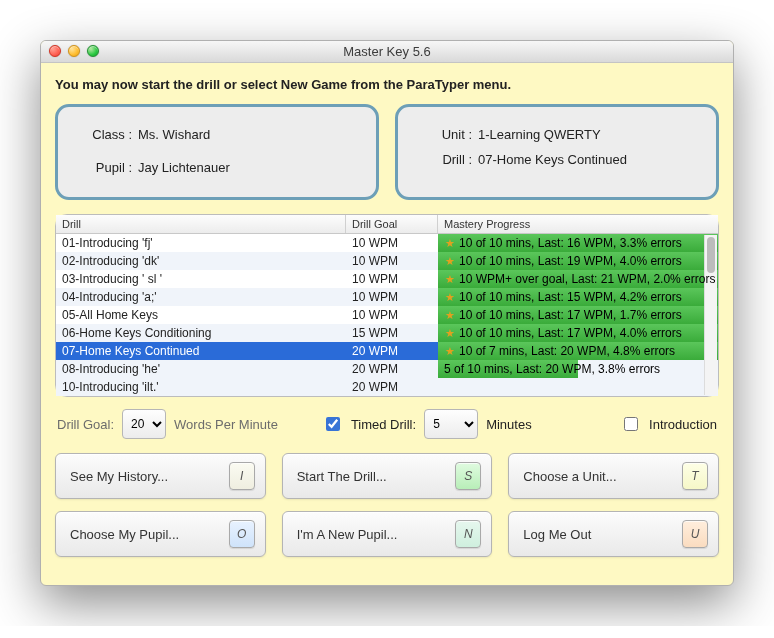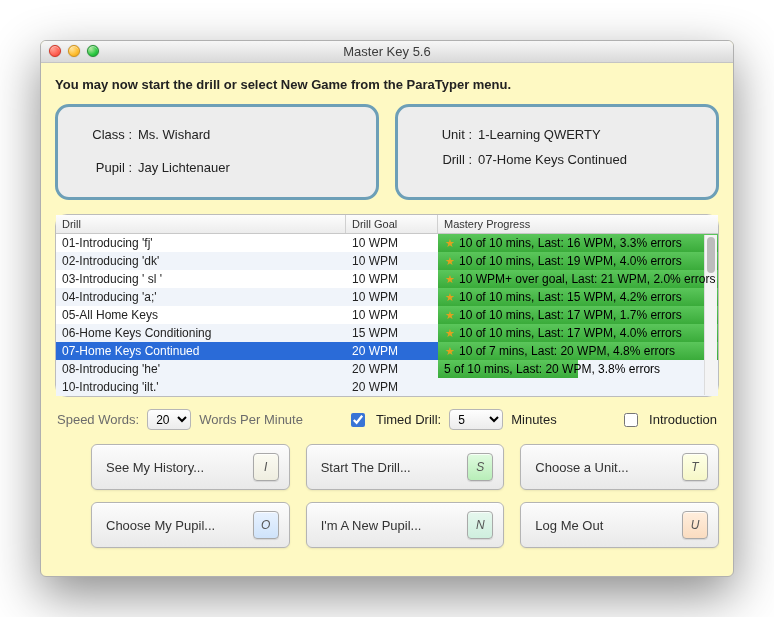--- a/index.html
+++ b/index.html
@@ -142,36 +142,35 @@
     display:flex;
     align-items:center;
     gap:8px;
     font-size:13px;
     color:#6c6c6c;
     margin-bottom:14px;
     padding: 0 2px;
   }
   select.mac {
     font-size:12px;
-    height:21px;
+    height:30px;
     border-radius:4px;
     border:1px solid #b6b6b6;
     background: linear-gradient(#fefefe,#ececec);
     padding: 0 4px;
   }
   input[type=checkbox] {
     width:14px; height:14px;
     accent-color:#3874d6;
   }
   .btnrow {
     display:grid;
     grid-template-columns: 1fr 1fr 1fr;
     gap: 16px;
     margin-bottom: 12px;
-    margin-left: 36px;
   }
   .bigbtn {
     height:46px;
     border-radius:6px;
     border:1px solid #b4b4b4;
     background: linear-gradient(#fcfcfc,#e9e9e9);
     box-shadow: 0 1px 0 #fff inset, 0 1px 2px rgba(0,0,0,0.08);
     display:flex;
     align-items:center;
     padding: 0 10px 0 14px;
@@ -342,21 +341,21 @@
               </div>
             </div>
           </div>
         </div>
       <div class="scrollbar">
         <div class="scrollthumb"></div>
       </div>
     </div>
 
     <div class="controls">
-      <span>Speed Words:</span>
+      <span>Drill Goal:</span>
       <select class="mac">
         <option>20</option>
       </select>
       <span>Words Per Minute</span>
       <span style="flex:0 0 28px;"></span>
       <input type="checkbox" checked="" style="">
       <span style="color:#222;">Timed Drill:</span>
       <select class="mac" style="width:54px;">
         <option>5</option>
       </select>

